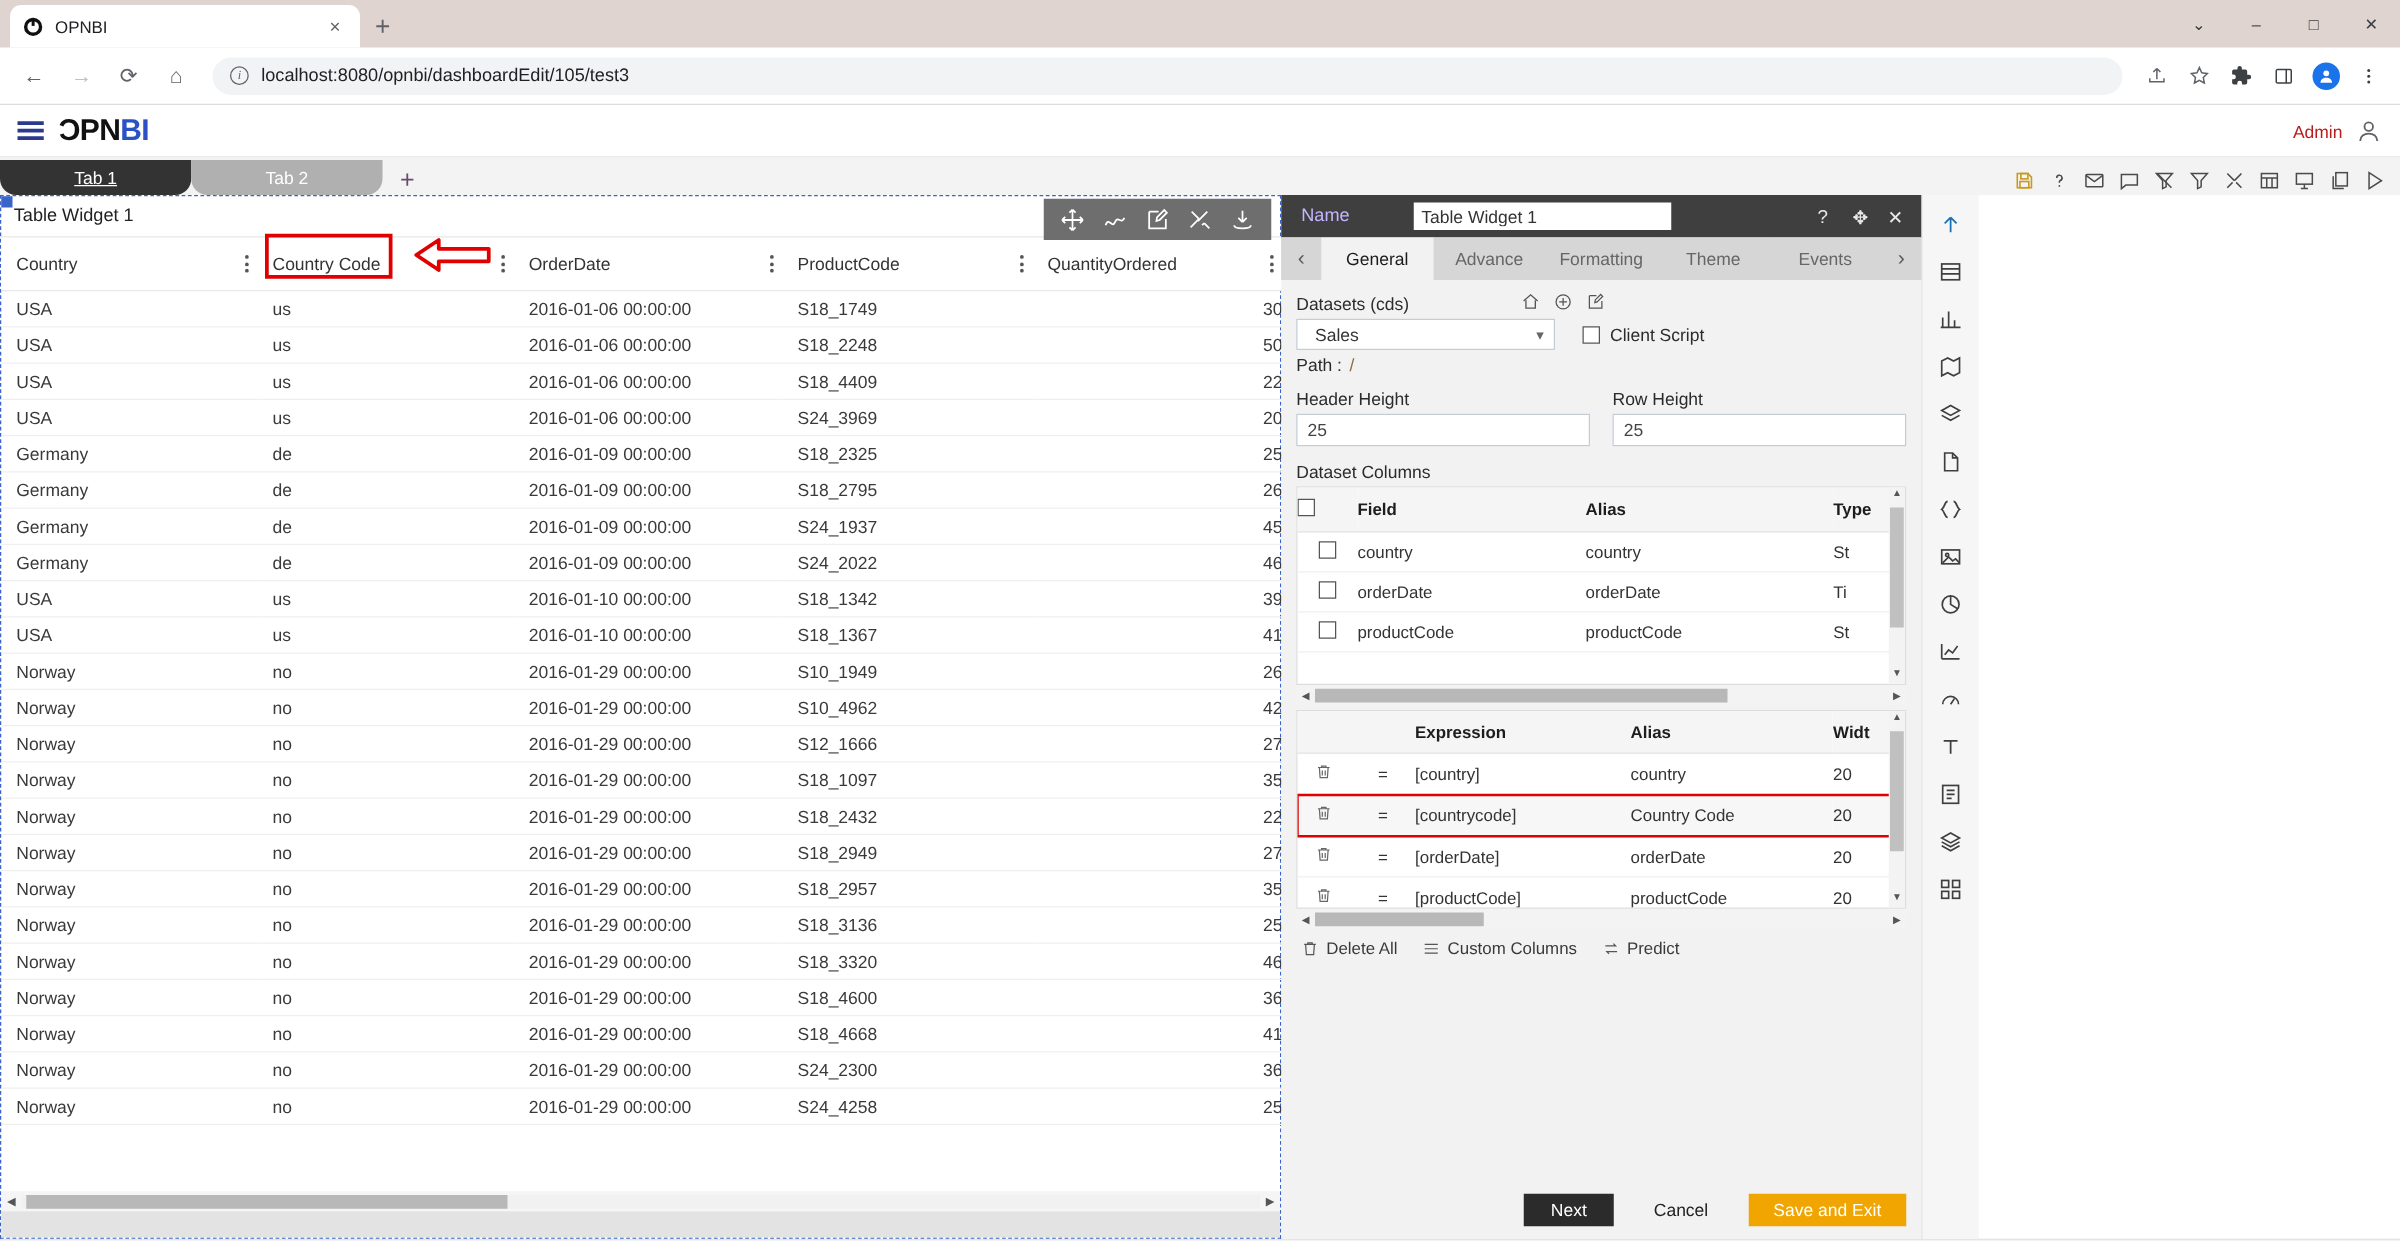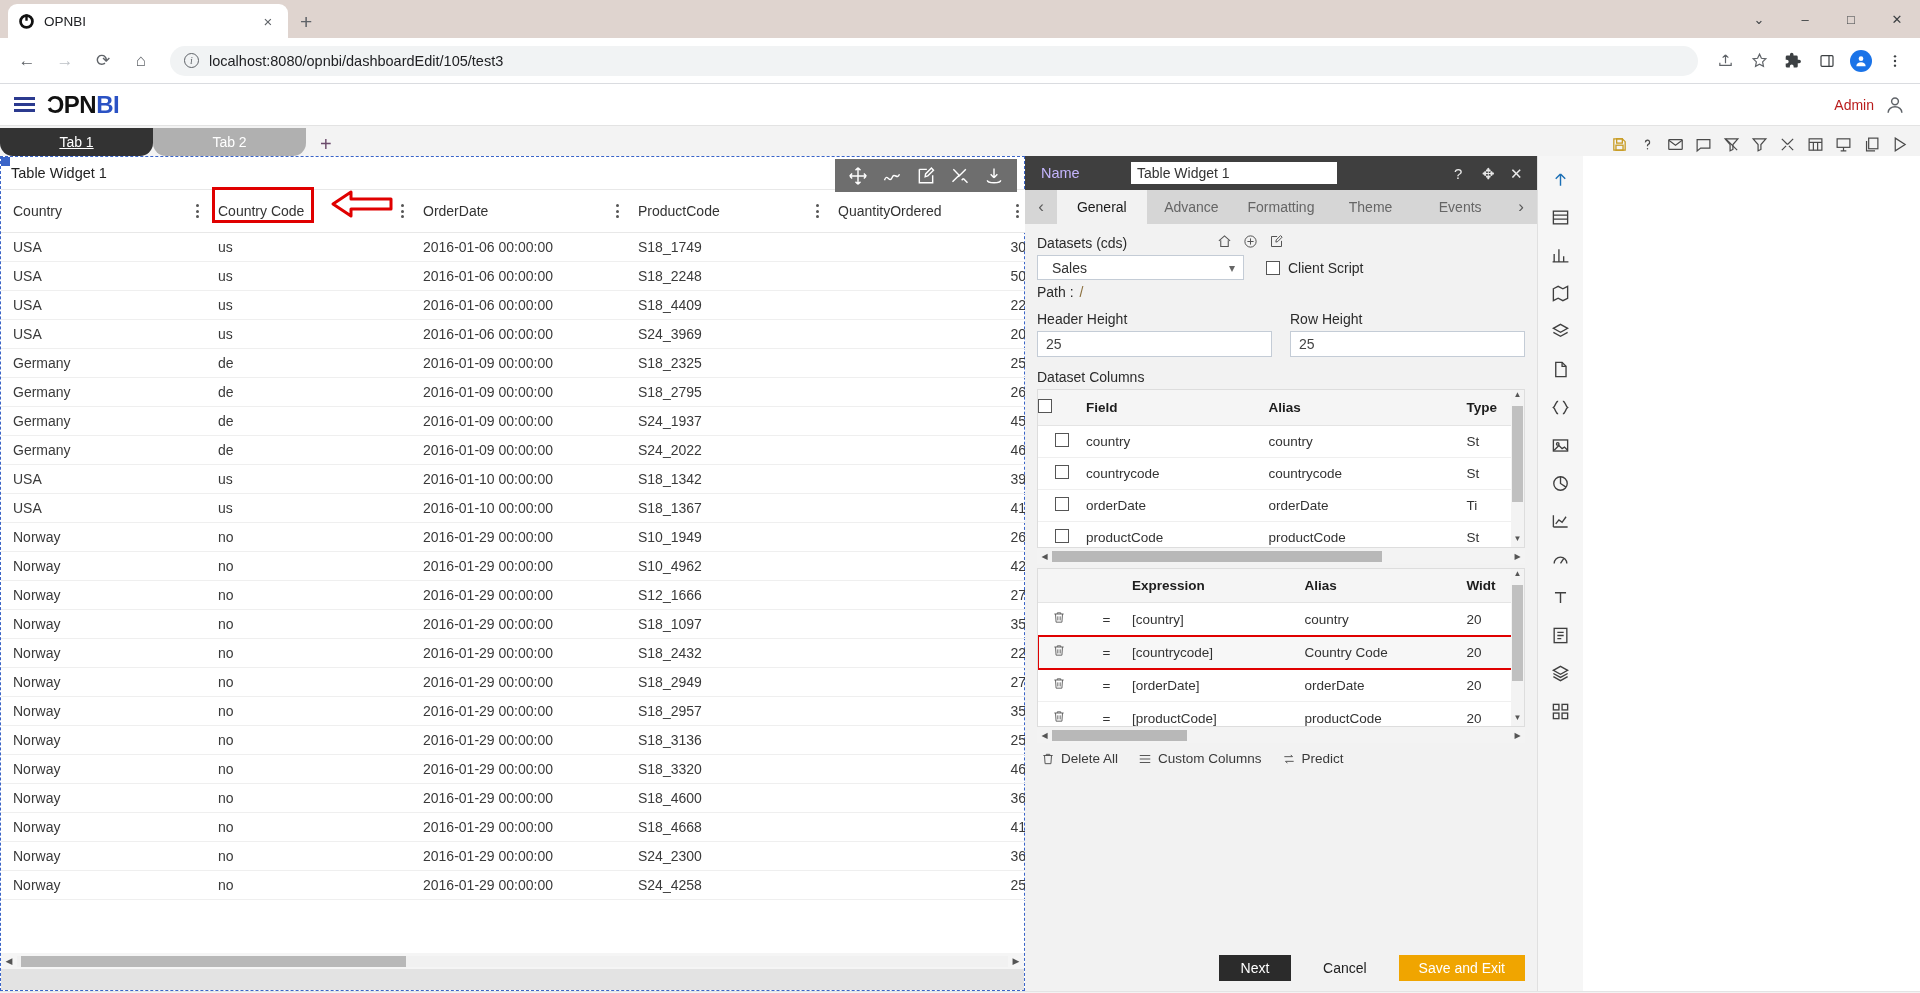--- a/index.html
+++ b/index.html
@@ -705,26 +705,20 @@
               <th>Field</th>
               <th>Alias</th>
               <th>Type</th>
             </tr>
           </thead>
           <tbody id="dsc-body">
               <tr>
                 <td class="cellchk"><span class="chkbox"></span></td>
                 <td>country</td>
                 <td>country</td>
-                <td>St</td>
-              </tr>
-              <tr>
-                <td class="cellchk"><span class="chkbox"></span></td>
-                <td>countrycode</td>
-                <td>countrycode</td>
                 <td>St</td>
               </tr>
               <tr>
                 <td class="cellchk"><span class="chkbox"></span></td>
                 <td>orderDate</td>
                 <td>orderDate</td>
                 <td>Ti</td>
               </tr>
               <tr>
                 <td class="cellchk"><span class="chkbox"></span></td>

